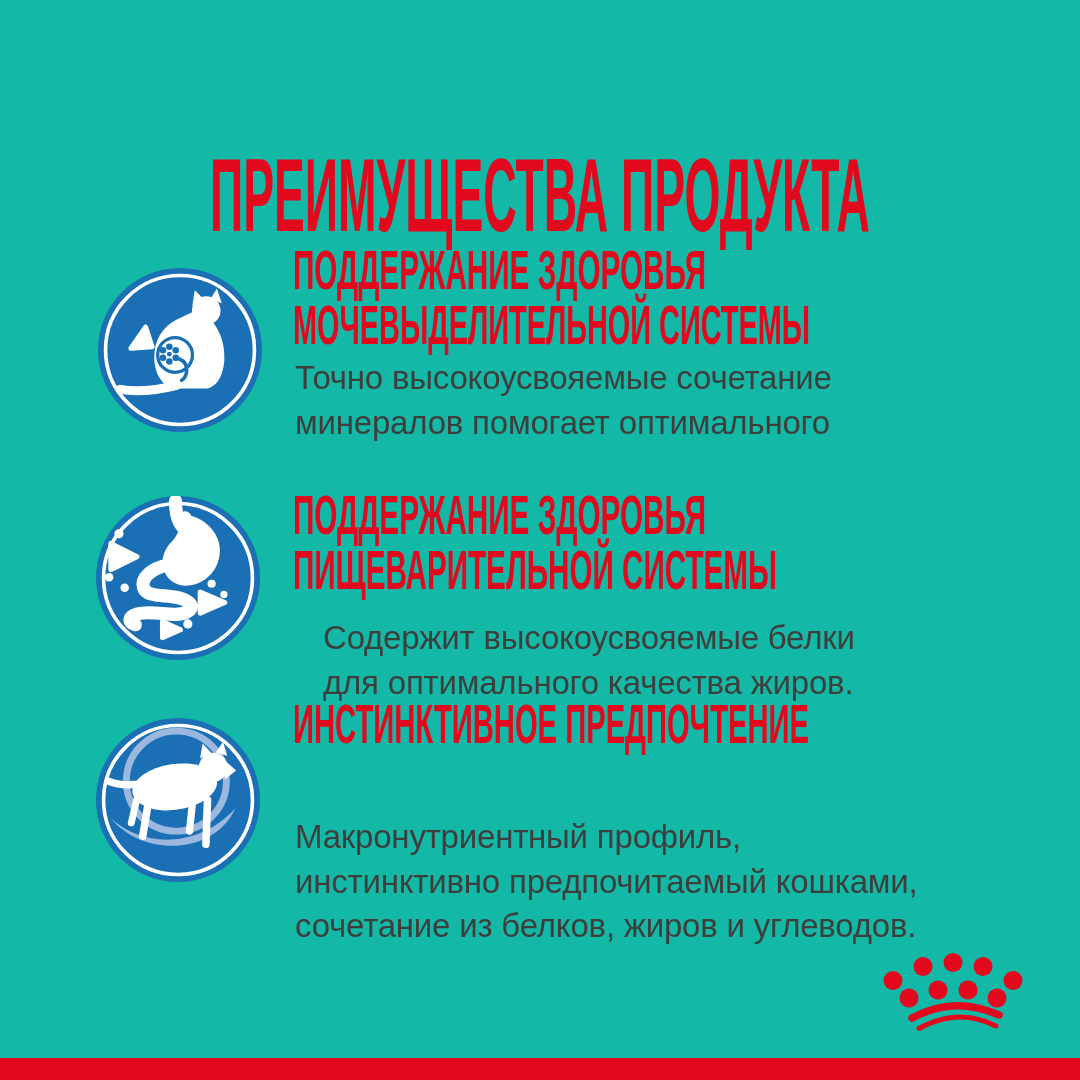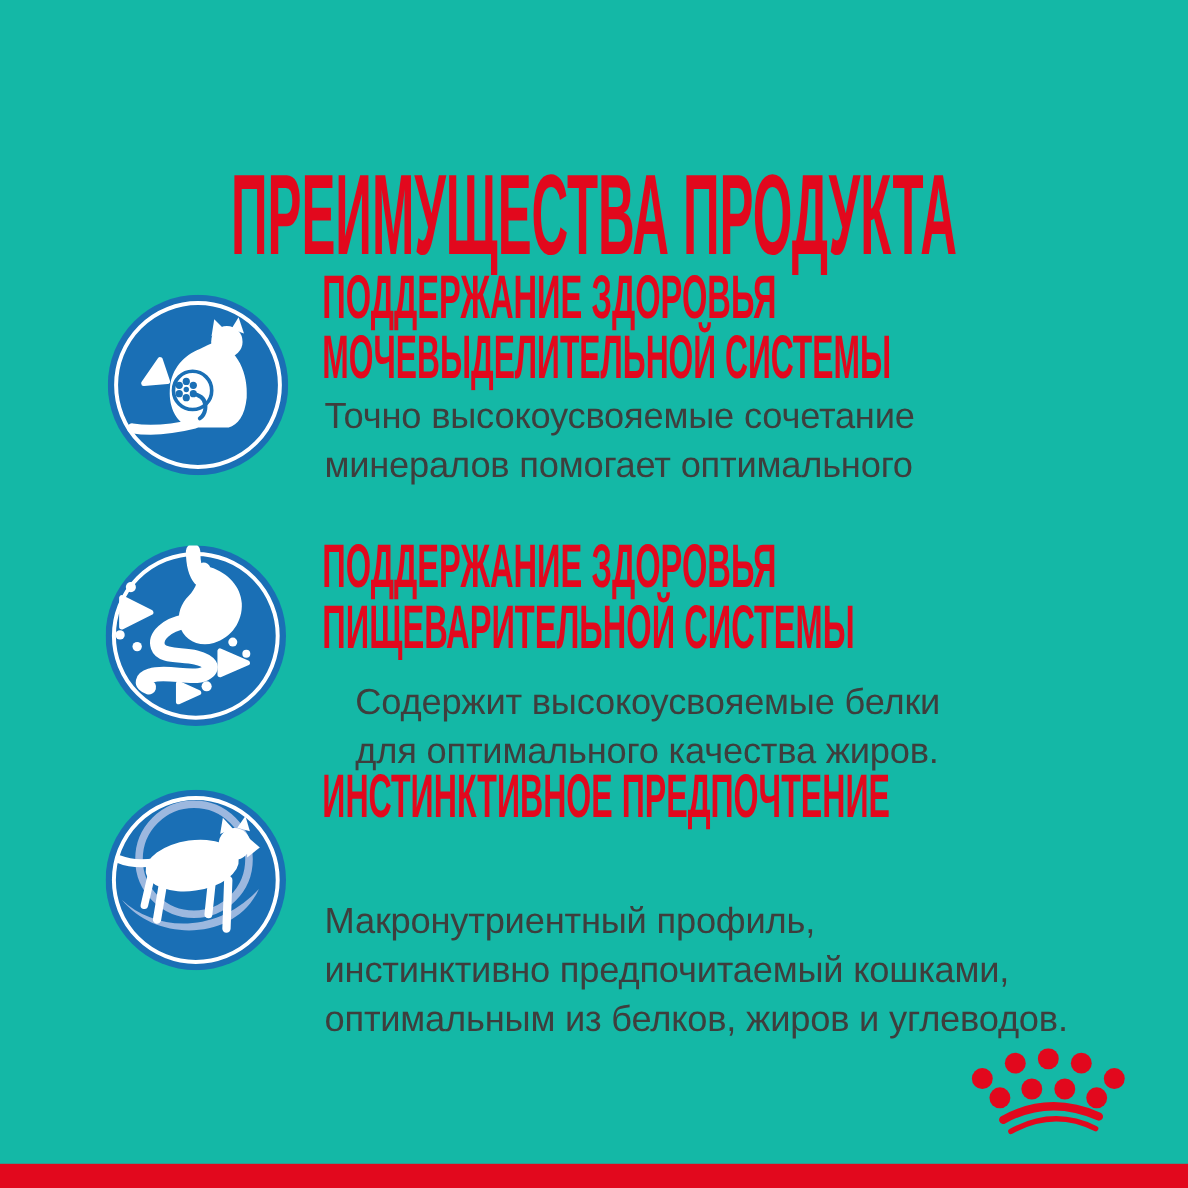--- a/index.html
+++ b/index.html
@@ -137,21 +137,21 @@
     </g>
   </svg>
 
   <svg class="heading-svg" style="left:293px;top:695px;" width="580" height="60" viewBox="0 0 580 60" aria-hidden="true">
     <text class="heading-text" x="0" y="48" font-size="56" textLength="516" lengthAdjust="spacingAndGlyphs">ИНСТИНКТИВНОЕ ПРЕДПОЧТЕНИЕ</text>
   </svg>
 
   <div class="body-text" style="left:295px;top:772px;margin-top:43px;">
     <div>Макронутриентный профиль,</div>
     <div>инстинктивно предпочитаемый кошками,</div>
-    <div>оптимальным из белков, жиров и углеводов.</div>
+    <div>сочетание из белков, жиров и углеводов.</div>
   </div>
 
   <svg class="crown" viewBox="0 0 140 85" aria-hidden="true">
     <g fill="#E2081D">
       <circle cx="10" cy="27.5" r="9.5"></circle>
       <circle cx="40" cy="13.5" r="9.5"></circle>
       <circle cx="70" cy="9.5" r="9.5"></circle>
       <circle cx="100" cy="13.5" r="9.5"></circle>
       <circle cx="130" cy="27.5" r="9.5"></circle>
       <circle cx="26" cy="45" r="9.5"></circle>

